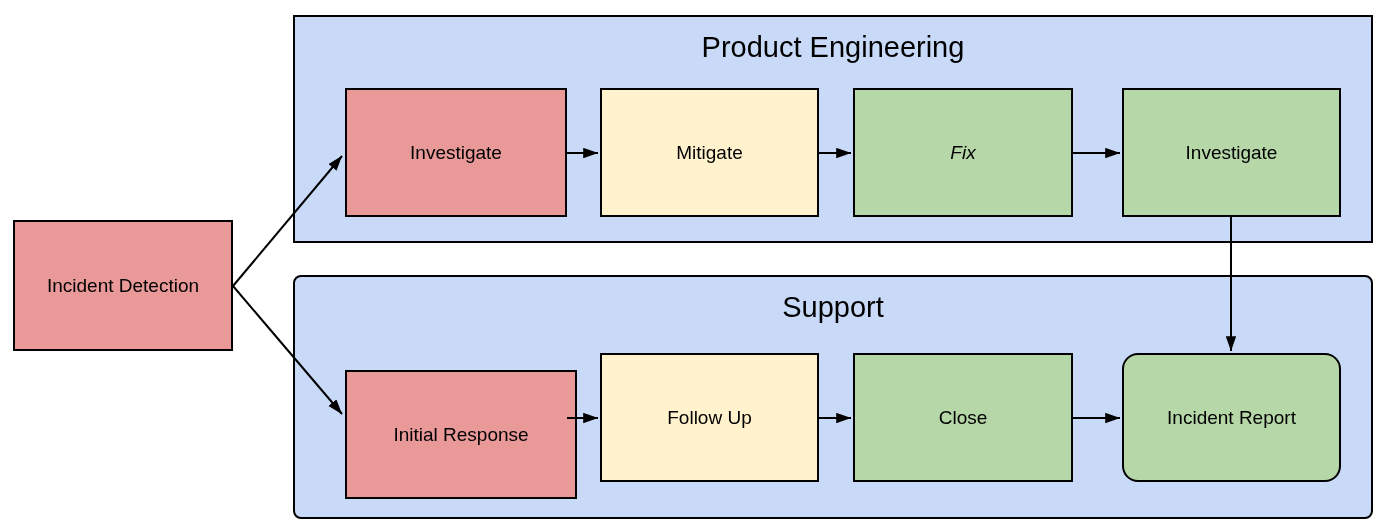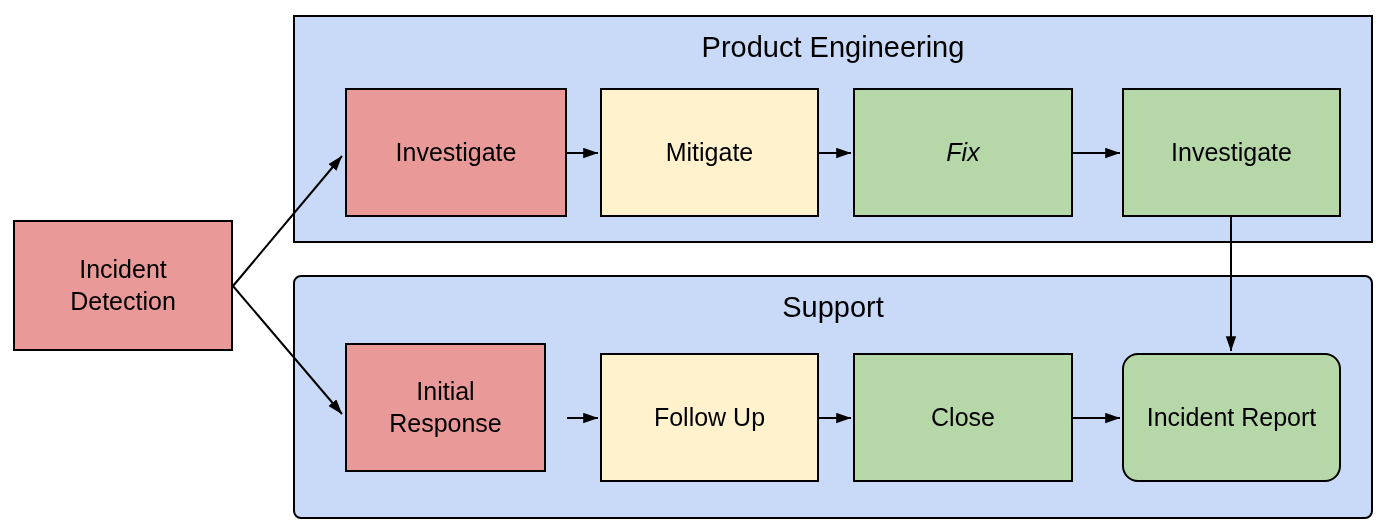--- a/index.html
+++ b/index.html
@@ -32,36 +32,36 @@
     white-space: nowrap;
   }
   .node {
     position: absolute;
     border: 2px solid #000000;
     box-sizing: border-box;
     display: flex;
     align-items: center;
     justify-content: center;
     text-align: center;
-    font-size: 25px;
+    font-size: 19px;
     line-height: 1.25;
     color: #000000;
     padding: 0 14px;
   }
   
   #node-incident-detection { left: 13px;  top: 220px; width: 220px; height: 131px; }
   #lane-product-engineering { left: 293px; top: 15px;  width: 1080px; height: 228px; }
   #lane-support             { left: 293px; top: 275px; width: 1080px; height: 244px; }
 
   #node-investigate { left: 345px;  top: 88px;  width: 222px; height: 129px; }
   #node-mitigate    { left: 600px;  top: 88px;  width: 219px; height: 129px; }
   #node-fix         { left: 853px;  top: 88px;  width: 220px; height: 129px; font-style: italic; }
   #node-postmortem  { left: 1122px; top: 88px;  width: 219px; height: 129px; }
 
-  #node-initial-response { left: 345px;  top: 343px; width: 201px; height: 129px; }
+  #node-initial-response { left: 345px;  top: 370px; width: 232px; height: 129px; }
   #node-follow-up        { left: 600px;  top: 353px; width: 219px; height: 129px; }
   #node-close            { left: 853px;  top: 353px; width: 220px; height: 129px; }
   #node-incident-report  { left: 1122px; top: 353px; width: 219px; height: 129px; }
 
   .edges-overlay {
     position: absolute;
     top: 0; left: 0;
     width: 1386px; height: 526px;
     pointer-events: none;
     z-index: 10;

